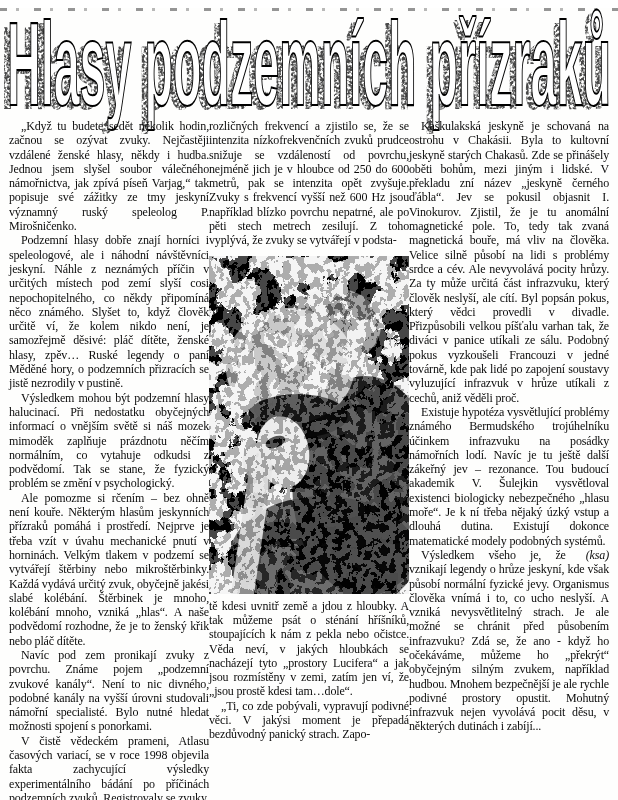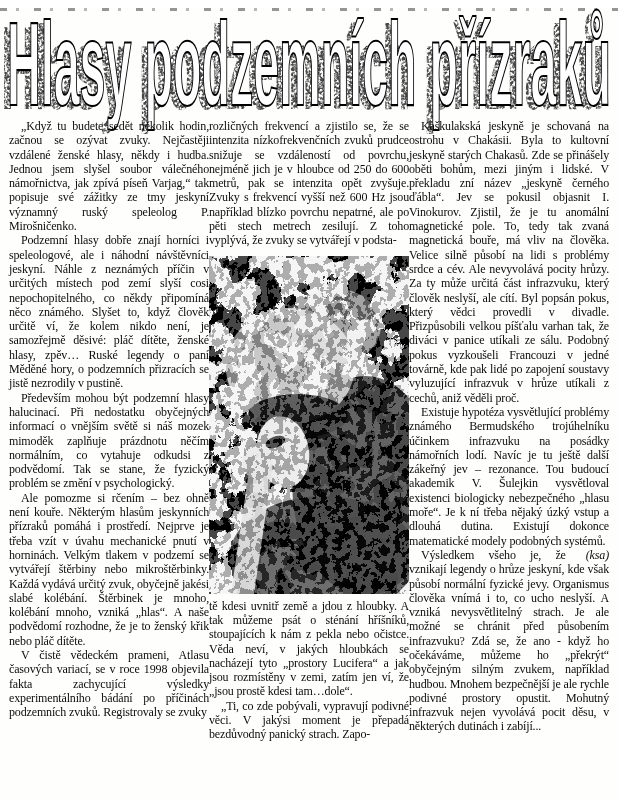--- a/index.html
+++ b/index.html
@@ -60,22 +60,23 @@
 
       <text x="309" y="97" text-anchor="middle" textLength="604" lengthAdjust="spacingAndGlyphs" font-family="Liberation Sans, sans-serif" font-weight="bold" font-size="118" fill="#ffffff" stroke="#000000" stroke-width="2.1">Hlasy podzemních přízraků</text>
     </svg>
   </div>
 
   <div class="cols">
 
     <div class="col">
       <p class="ind">„Když tu budete sedět několik hodin, začnou se ozývat zvuky. Nejčastěji vzdálené ženské hlasy, někdy i hudba. Jednou jsem slyšel soubor válečného námořnictva, jak zpívá píseň Varjag,“ tak popisuje své zážitky ze tmy jeskyní významný ruský speleolog P. Mirošničenko.</p>
       <p class="ind">Podzemní hlasy dobře znají horníci i speleologové, ale i náhodní návštěvníci jeskyní. Náhle z neznámých příčin v určitých místech pod zemí slyší cosi nepochopitelného, co někdy připomíná něco známého. Slyšet to, když člověk určitě ví, že kolem nikdo není, je samozřejmě děsivé: pláč dítěte, ženské hlasy, zpěv… Ruské legendy o paní Měděné hory, o podzemních přizracích se jistě nezrodily v pustině.</p>
-      <p class="ind">Především mohou být podzemní hlasy halucinací. Při nedostatku obyčejných informací o vnějším světě si náš mozek mimoděk zaplňuje prázdnotu něčím normálním, co vytahuje odkudsi z podvědomí. Tak se stane, že fyzický problém se změní v psychologický.</p>
+      <p class="ind">Výsledkem mohou být podzemní hlasy halucinací. Při nedostatku obyčejných informací o vnějším světě si náš mozek mimoděk zaplňuje prázdnotu něčím normálním, co vytahuje odkudsi z podvědomí. Tak se stane, že fyzický problém se změní v psychologický.</p>
       <p class="ind">Ale pomozme si rčením – bez ohně není kouře. Některým hlasům jeskynních přízraků pomáhá i prostředí. Nejprve je třeba vzít v úvahu mechanické pnutí v horninách. Velkým tlakem v podzemí se vytvářejí štěrbiny nebo mikroštěrbinky. Každá vydává určitý zvuk, obyčejně jakési slabé kolébání. Štěrbinek je mnoho, kolébání mnoho, vzniká „hlas“. A naše podvědomí rozhodne, že je to ženský křik nebo pláč dítěte.</p>
+      <p class="ind">Navíc pod zem pronikají zvuky z povrchu. Známe pojem „podzemní zvukové kanály“. Není to nic divného, podobné kanály na vyšší úrovni studovali námořní specialisté. Bylo nutné hledat možnosti spojení s ponorkami.</p>
       <p class="ind">V čistě vědeckém prameni, Atlasu časových variací, se v roce 1998 objevila fakta zachycující výsledky experimentálního bádání po příčinách podzemních zvuků. Registrovaly se zvuky</p>
     </div>
 
     <div class="col">
       <p>rozličných frekvencí a zjistilo se, že se intenzita nízkofrekvenčních zvuků prudce snižuje se vzdáleností od povrchu, nejméně jich je v hloubce od 250 do 600 metrů, pak se intenzita opět zvyšuje. Zvuky s frekvencí vyšší než 600 Hz jsou například blízko povrchu nepatrné, ale po pěti stech metrech zesilují. Z toho vyplývá, že zvuky se vytvářejí v podsta-</p>
 
       <svg class="photo" viewBox="0 0 192 338" preserveAspectRatio="none" role="img" aria-label="high-contrast black-and-white photo of a ghostly pale face and raised arm among dark cave rock">
         <defs>
           <filter id="bw" x="0" y="0" width="100%" height="100%">
             <feTurbulence type="fractalNoise" baseFrequency="0.045 0.038" numOctaves="5" seed="11"></feTurbulence>

